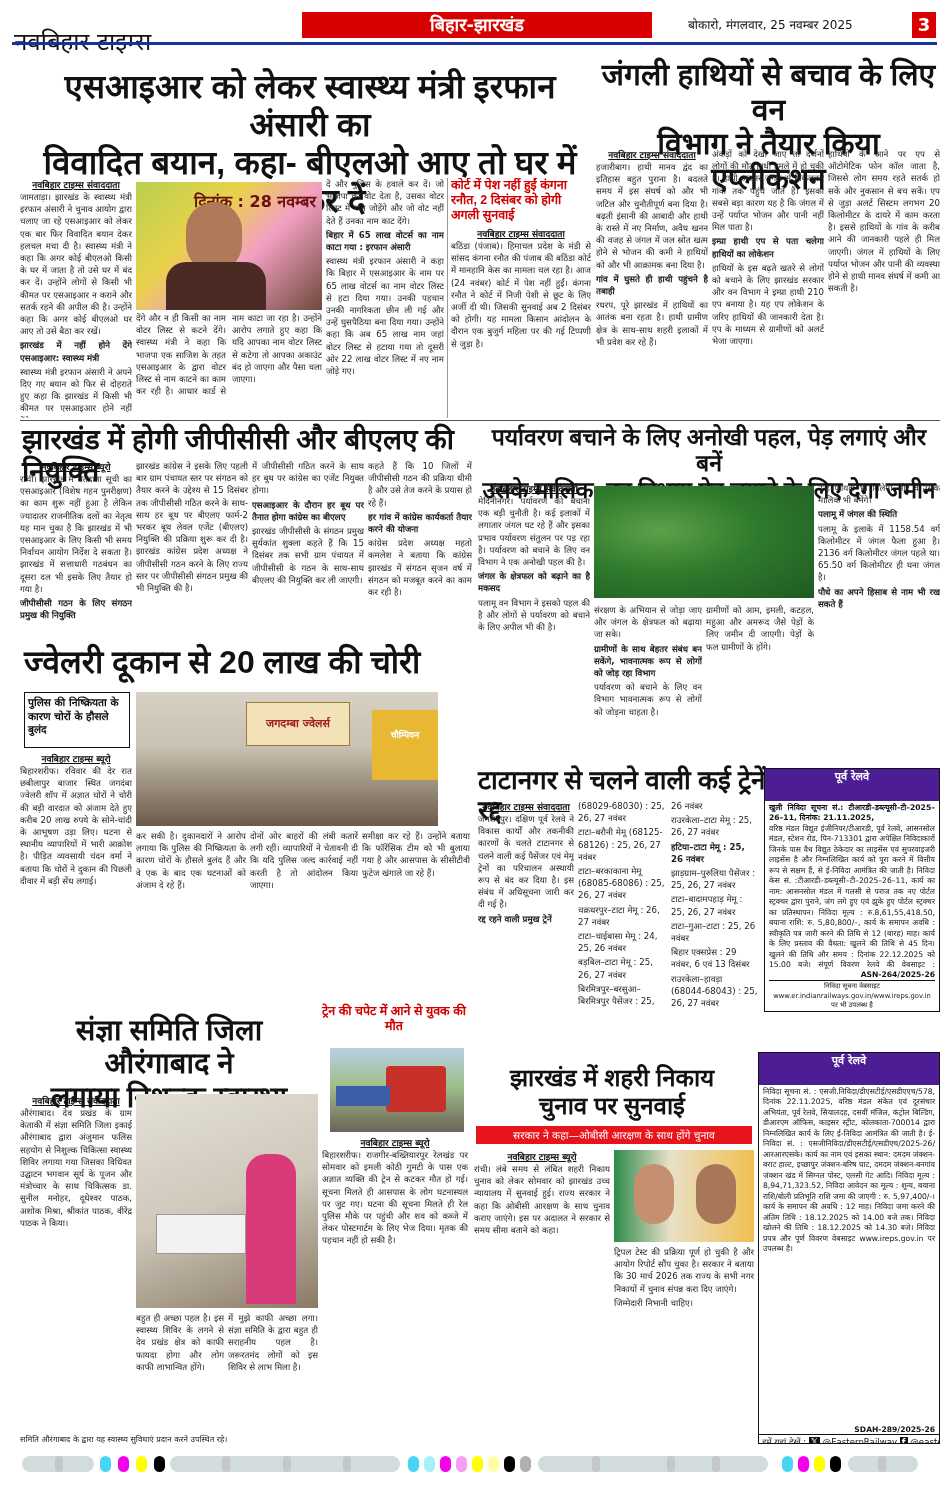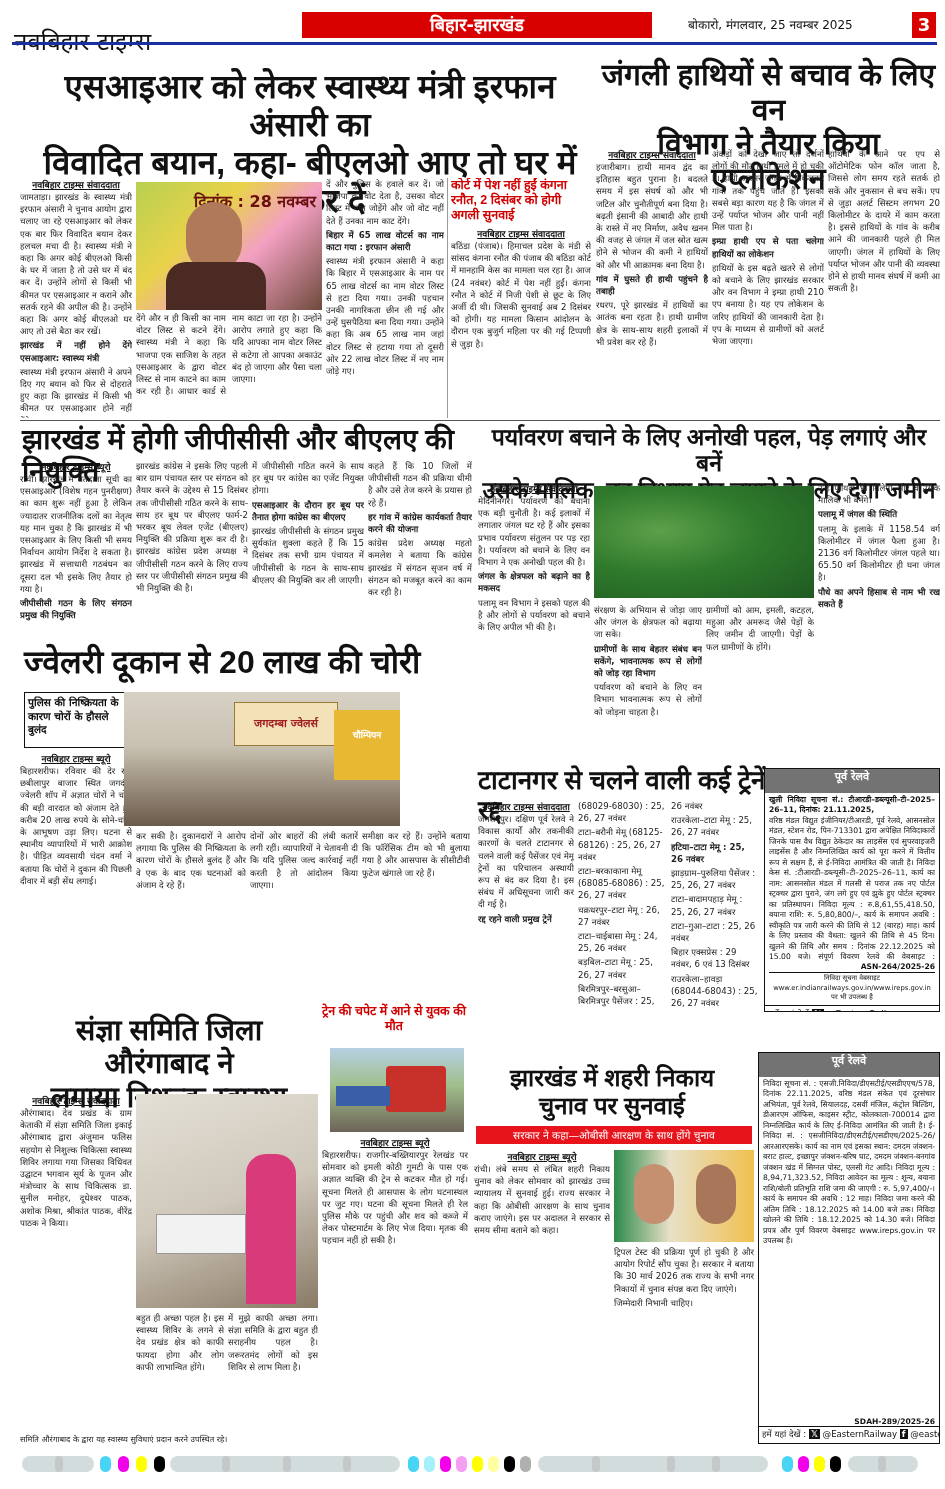--- a/index.html
+++ b/index.html
@@ -15,21 +15,21 @@
 .h-big{font-size:33px}
 .h-med{font-size:28px}
 .byline{font-size:9px;font-weight:bold;text-decoration:underline;text-align:center}
 .body{font-size:8.6px;line-height:1.42;text-align:justify;color:#222}
 .col{position:absolute;overflow:hidden}
 .col p{margin-bottom:2px}
 .sub{font-weight:bold}
 .photo{position:absolute;overflow:hidden}
 .red-head{color:#d10000;font-weight:bold;font-family:"Liberation Sans",sans-serif}
 .box{border:1.5px solid #111}
-.ad-head{background:#737373;color:#fff;text-align:center;font-size:11px;font-weight:bold;height:24px;line-height:16px}
+.ad-head{background:#4c1d95;color:#fff;text-align:center;font-size:11px;font-weight:bold;height:32px;line-height:16px}
 .ad-body{font-size:7.6px;line-height:1.38;padding:2px 4px;text-align:justify}
 .vrule{position:absolute;width:1px;background:#999}
 .hrule{position:absolute;height:1px;background:#555}
 .dot{position:absolute;width:11px;height:16px;border-radius:6px}
 .bar{position:absolute;height:16px;border-radius:8px;background:#d3dcdc}
 .tick{position:absolute;width:8px;height:16px;border-radius:4px;background:#c4c8c8}
 </style>
 </head>
 <body>
 
@@ -137,21 +137,21 @@
   <p class="body">पलामू के इलाके में 1158.54 वर्ग किलोमीटर में जंगल फैला हुआ है। 2136 वर्ग किलोमीटर जंगल पहले था। 65.50 वर्ग किलोमीटर ही घना जंगल है।</p>
   <p class="body sub">पौधे का अपने हिसाब से नाम भी रख सकते हैं</p>
 </div>
 
 <div class="abs headline h-big" style="left:24px;top:644px;width:450px;font-size:32px">ज्वेलरी दूकान से 20 लाख की चोरी</div>
 <div class="abs box" style="left:24px;top:692px;width:106px;height:56px;padding:3px;font-size:10.5px;font-weight:bold;line-height:1.3">पुलिस की निष्क्रियता के कारण चोरों के हौसले बुलंद</div>
 <div class="col" style="left:20px;top:752px;width:112px;height:255px">
   <div class="byline">नवबिहार टाइम्स ब्यूरो</div>
   <p class="body">बिहारशरीफ। रविवार की देर रात छबीलापुर बाजार स्थित जगदंबा ज्वेलरी शॉप में अज्ञात चोरों ने चोरी की बड़ी वारदात को अंजाम देते हुए करीब 20 लाख रुपये के सोने-चांदी के आभूषण उड़ा लिए। घटना से स्थानीय व्यापारियों में भारी आक्रोश है। पीड़ित व्यवसायी चंदन वर्मा ने बताया कि चोरों ने दुकान की पिछली दीवार में बड़ी सेंध लगाई।</p>
 </div>
-<div class="photo" style="left:124px;top:692px;width:276px;height:134px;background:linear-gradient(180deg,#d7d1c5 0%,#c9c2b2 40%,#6b5a4a 100%)">
+<div class="photo" style="left:136px;top:692px;width:302px;height:134px;background:linear-gradient(180deg,#d7d1c5 0%,#c9c2b2 40%,#6b5a4a 100%)">
   <div style="position:absolute;left:110px;top:10px;width:104px;height:44px;background:#f3e2b8;border:1px solid #9a7a3a;text-align:center;font-size:11px;font-weight:bold;color:#a02020;padding-top:12px">जगदम्बा ज्वेलर्स</div>
   <div style="position:absolute;right:0;top:18px;width:66px;height:70px;background:#e9b832;font-size:9px;font-weight:bold;color:#fff;text-align:center;padding-top:18px">चौम्पियन</div>
 </div>
 <div class="col" style="left:136px;top:830px;width:110px;height:177px">
   <p class="body">कर सकी है। दुकानदारों ने आरोप लगाया कि पुलिस की निष्क्रियता के कारण चोरों के हौसले बुलंद हैं और वे एक के बाद एक घटनाओं को अंजाम दे रहे हैं।</p>
 </div>
 <div class="col" style="left:250px;top:830px;width:108px;height:177px">
   <p class="body">दोनों ओर बाहरों की लंबी कतारें लगी रहीं। व्यापारियों ने चेतावनी दी कि यदि पुलिस जल्द कार्रवाई नहीं करती है तो आंदोलन किया जाएगा।</p>
 </div>
 <div class="col" style="left:362px;top:830px;width:108px;height:177px">

